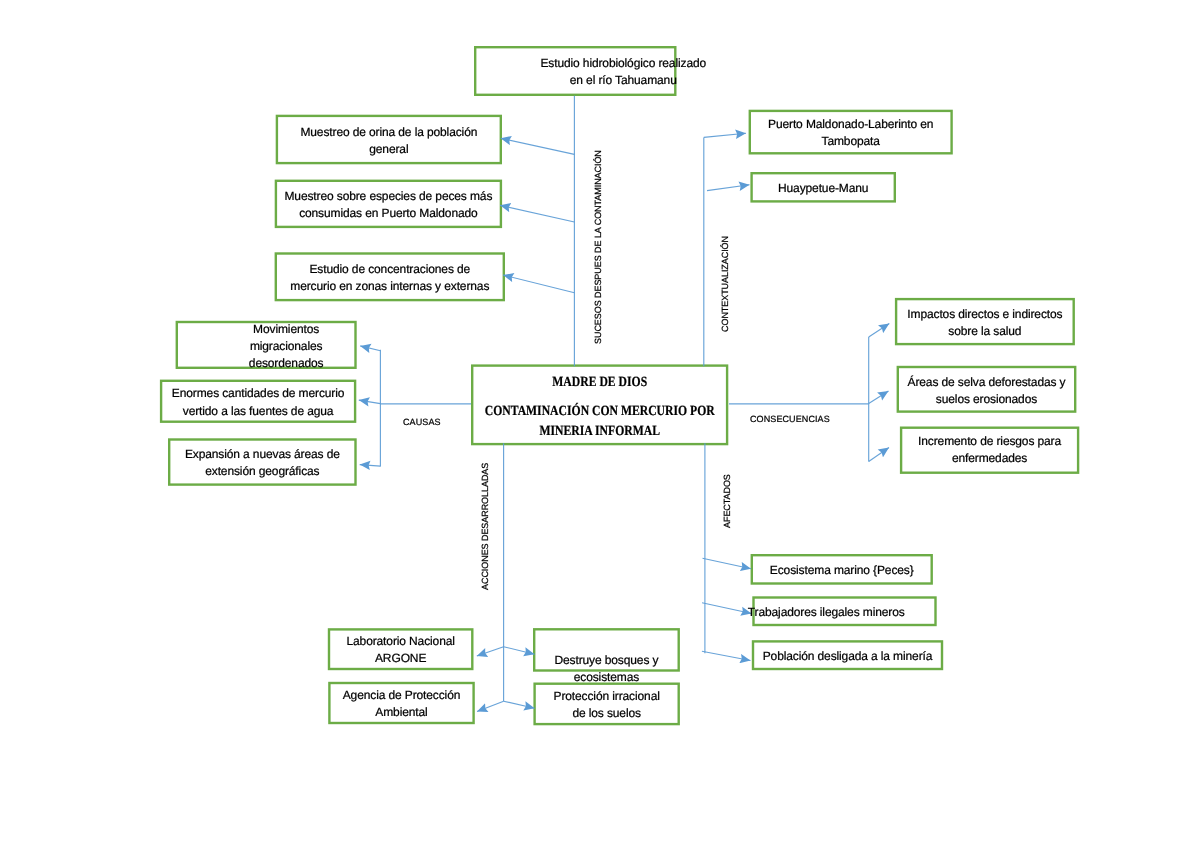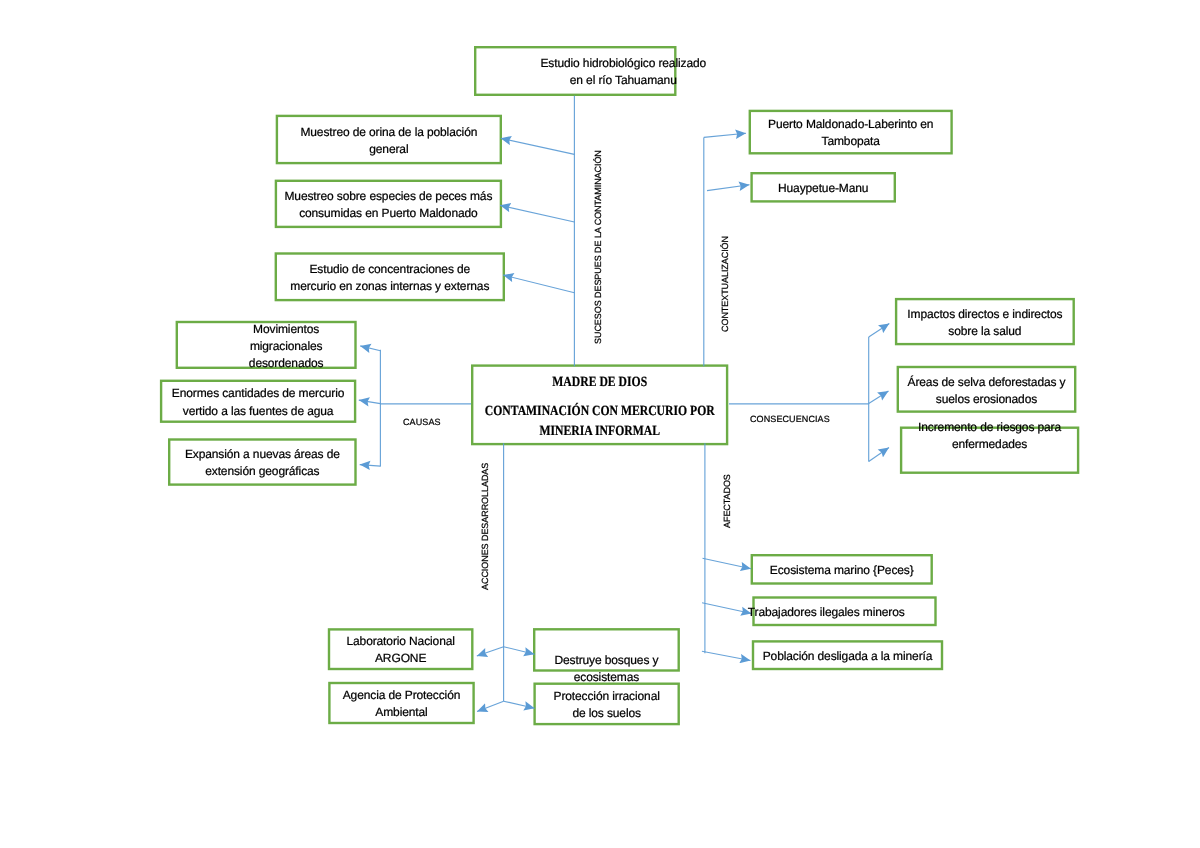--- a/index.html
+++ b/index.html
@@ -153,21 +153,21 @@
         <span>Impactos directos e indirectos</span>
         <span>sobre la salud</span>
       </div>
 </div>
 <div class="nodebox" style="left:896.6px;top:365.8px;width:179.8px;height:47px;">
   <div>
         <span>Áreas de selva deforestadas y</span>
         <span>suelos erosionados</span>
       </div>
 </div>
-<div class="nodebox" style="left:899.9px;top:411px;width:179.4px;height:47.4px;justify-content:center;">
+<div class="nodebox" style="left:899.9px;top:425px;width:179.4px;height:47.4px;justify-content:center;">
   <div>
         <span>Incremento de riesgos para</span>
         <span>enfermedades</span>
       </div>
 </div>
 
 <div class="nodebox" style="left:750.6px;top:554px;width:182.3px;height:30.7px;">
   <div>
         <span>Ecosistema marino {Peces}</span>
       </div>

